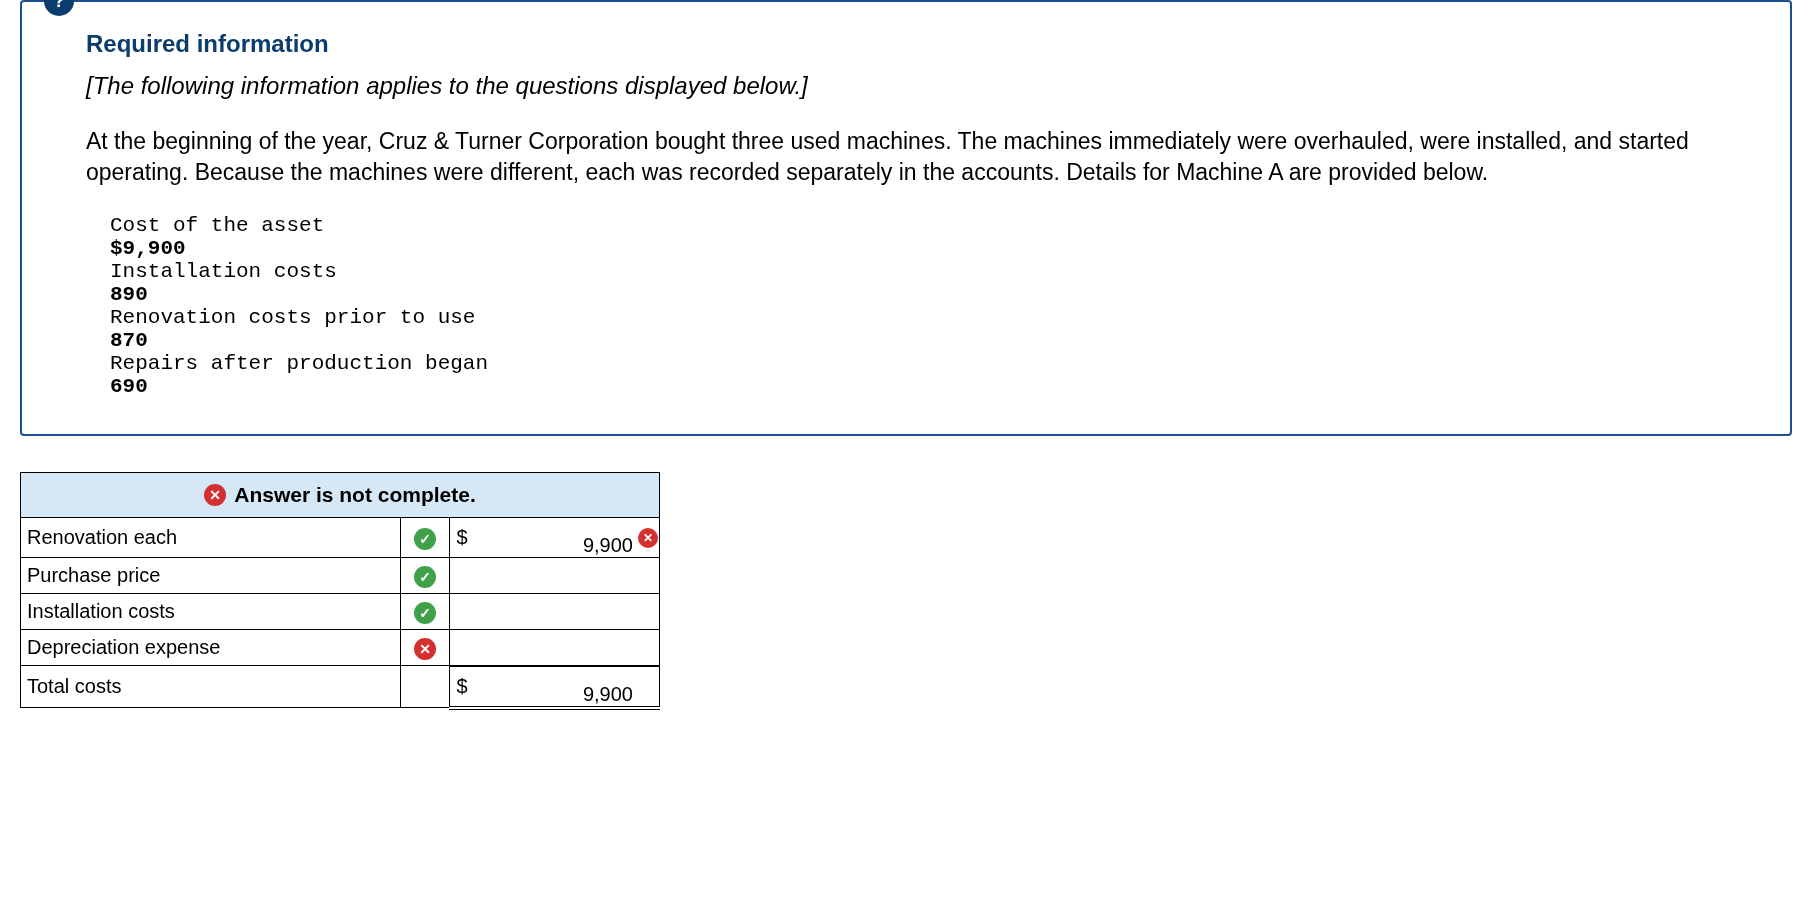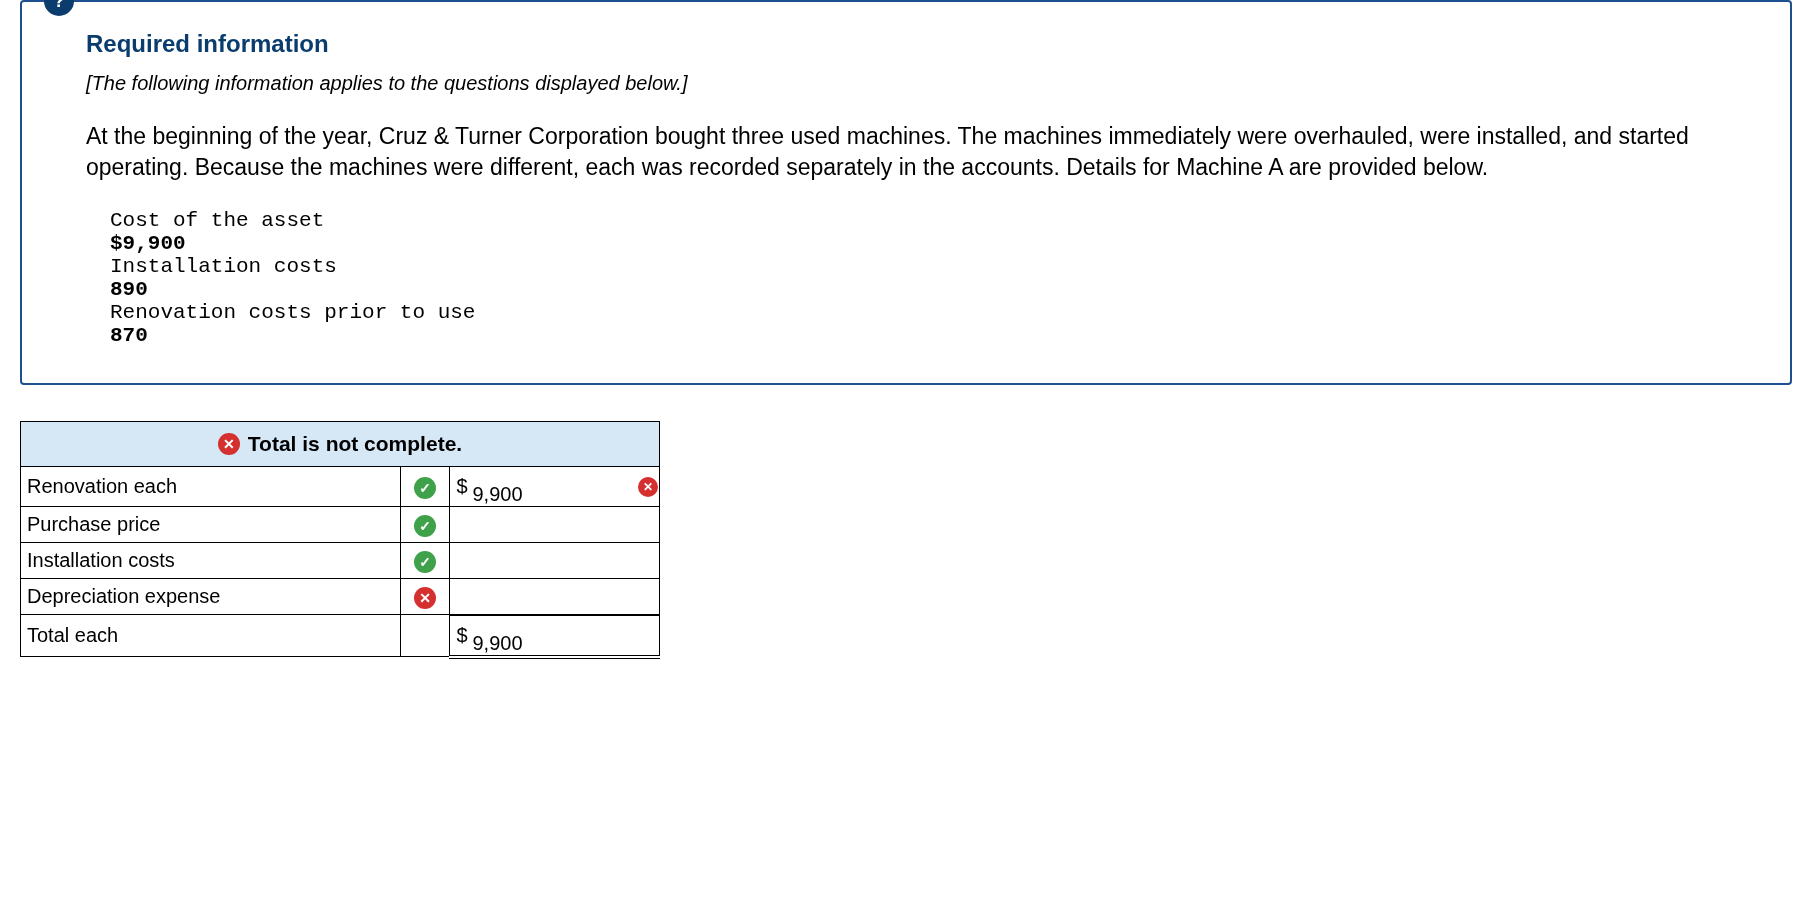--- a/index.html
+++ b/index.html
@@ -41,21 +41,21 @@
     margin-bottom: 36px;
   }
   .req-info-title {
     color: #0a3c6e;
     font-weight: 700;
     font-size: 24px;
     margin-bottom: 14px;
   }
   .applies-note {
     font-style: italic;
-    font-size: 20px;
+    font-size: 24px;
     margin-bottom: 26px;
   }
   .body-para {
     font-size: 23px;
     line-height: 1.35;
     margin-bottom: 26px;
   }
   .mono-table {
     font-family: "Courier New", Courier, monospace;
     font-size: 21px;
@@ -96,21 +96,21 @@
   }
   .ans-table tr:last-child td.valcell-outer {
     border-top: 2px solid #000;
     border-bottom: 4px double #000;
   }
   td.labelcell { width: 290px; }
   td.iconcell { width: 38px; text-align: center; vertical-align: middle; }
   td.valcell-outer { width: 160px; padding: 0; vertical-align: middle; }
   .valrow { display: flex; align-items: center; height: 100%; }
   .dollar { width: 22px; padding-left: 6px; }
-  .amount { flex: 1; padding-right: 4px; margin-top: 16px; }
+  .amount { flex: 1; text-align: right; padding-right: 4px; margin-top: 16px; }
   .mark-icon-wrap { width: 22px; display: flex; align-items: center; justify-content: center; }
   .total-label { padding-left: 26px; }
   .icon-circle {
     width: 22px; height: 22px; border-radius: 50%;
     display: inline-flex; align-items: center; justify-content: center;
     font-size: 14px; font-weight: 900; color: #fff;
   }
   .ic-green { background: #3fa24a; }
   .ic-red   { background: #d3302f; }
   .icon-circle.sm { width: 20px; height: 20px; font-size: 12px; }
@@ -132,29 +132,33 @@
           <div class="mono-val">$9,900</div>
         </div>
         <div class="mono-row">
           <div class="mono-label">Installation costs</div>
           <div class="mono-val">890</div>
         </div>
         <div class="mono-row">
           <div class="mono-label">Renovation costs prior to use</div>
           <div class="mono-val">870</div>
         </div>
+        <div class="mono-row">
+          <div class="mono-label">Repairs after production began</div>
+          <div class="mono-val">690</div>
+        </div>
       </div>
     </div>
   </div>
 
 
   <div class="answer-wrap">
     <div class="answer-banner">
       <span class="icon-circle ic-red">✕</span>
-      <span>Total is not complete.</span>
+      <span>Answer is not complete.</span>
     </div>
     <table class="ans-table">
       <tbody>
           <tr>
         <td class="labelcell">Renovation each</td>
         <td class="iconcell">
           <span class="icon-circle ic-green">✓</span>
         </td>
         <td class="valcell-outer">
           <div class="valrow">
@@ -199,21 +203,21 @@
         </td>
         <td class="valcell-outer">
           <div class="valrow">
             <span class="dollar"></span>
             <span class="amount"></span>
             <span class="mark-icon-wrap"></span>
           </div>
         </td>
       </tr>
       <tr>
-        <td class="labelcell total-label">Total each</td>
+        <td class="labelcell total-label">Total costs</td>
         <td class="iconcell"></td>
         <td class="valcell-outer">
           <div class="valrow">
             <span class="dollar">$</span>
             <span class="amount">9,900</span>
             <span class="mark-icon-wrap"></span>
           </div>
         </td>
       </tr>
     </tbody>

